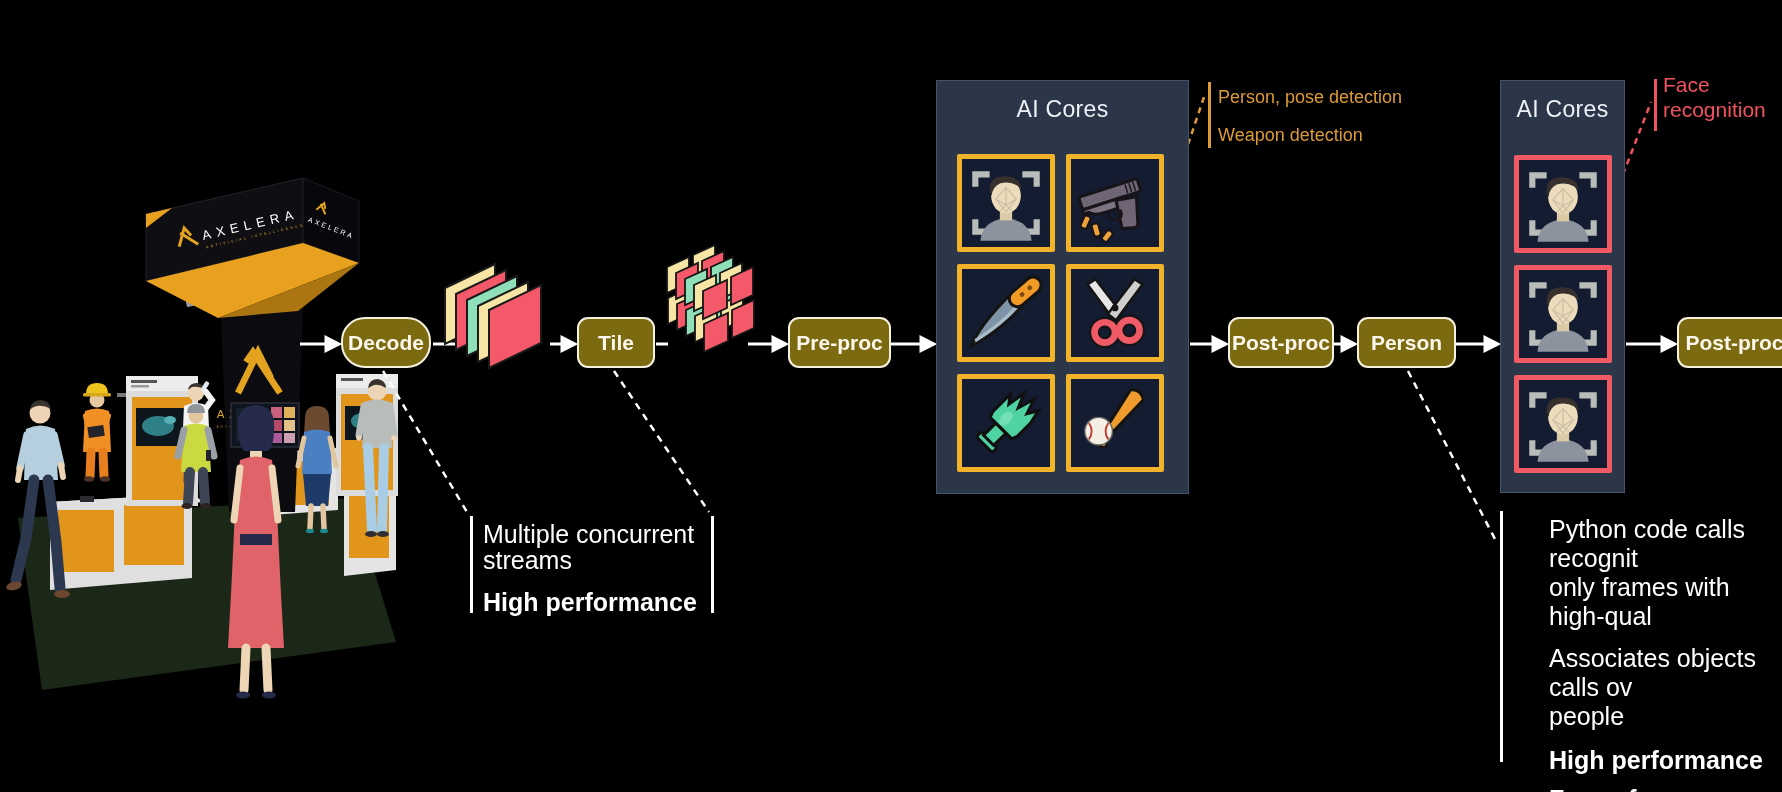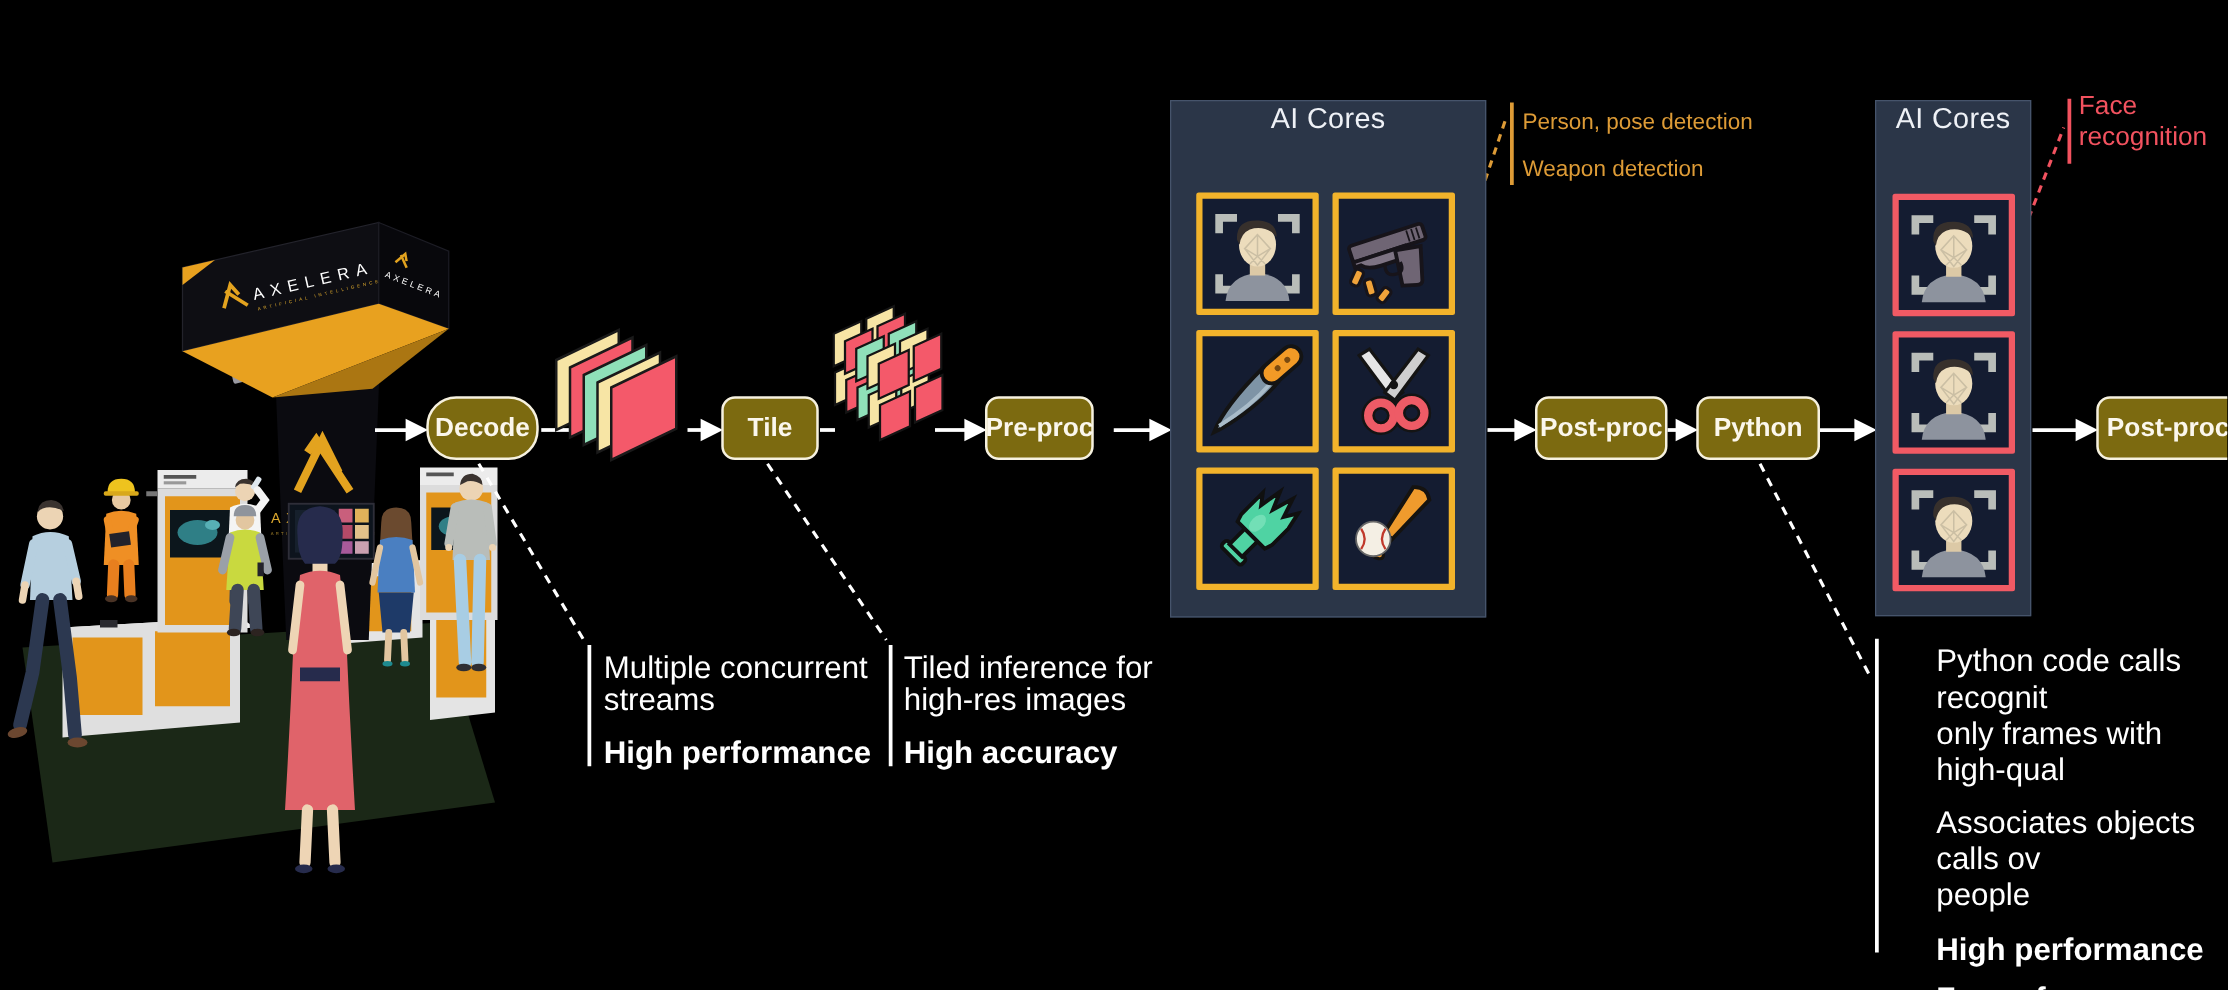--- a/index.html
+++ b/index.html
@@ -6,21 +6,21 @@
   .canvas{position:relative;width:1782px;height:792px;background:#000;overflow:hidden;
           font-family:"Liberation Sans", sans-serif;}
   .overlay{position:absolute;left:0;top:0;pointer-events:none;}
   
   .stage{position:absolute;top:317px;height:51px;box-sizing:border-box;
          background:#7c6a10;border:2.5px solid #f6f1df;border-radius:11px;
          color:#fbf7ec;font-weight:bold;font-size:21px;
          display:flex;align-items:center;justify-content:center;white-space:nowrap;}
   
   .ai-box{position:absolute;box-sizing:border-box;background:#2b3648;border:1.5px solid #46546b;}
-  .ai-title{text-align:center;font-size:23px;color:#eef1f6;letter-spacing:.3px;}
+  .ai-title{padding-top:15px;text-align:center;font-size:23px;color:#eef1f6;letter-spacing:.3px;}
   .tile{position:absolute;box-sizing:border-box;width:98px;height:98px;border:5px solid #f2b32b;
         background:#141c31;border-radius:2px;}
   .tile.red{border-color:#f15a64;}
   .tile svg{display:block;width:88px;height:88px;}
   
   .ann{position:absolute;color:#fff;font-size:25px;line-height:26px;}
   .ann .b{font-weight:bold;}
   .ann3{line-height:29px;}
   .callout{position:absolute;font-size:18px;line-height:38px;}
   .callout.face{line-height:25px;font-size:21px;}
@@ -330,23 +330,23 @@
             <polygon points="68,52 90,42 90,70 68,80"></polygon>
           <polygon points="41,99 65,88 65,116 41,127"></polygon>
             <polygon points="69,85 91,75 91,103 69,113"></polygon>
         </g>
       </g>
     </svg>
   </div>
 
   <div class="stage" style="left:341px;width:90px;border-radius:24px;">Decode</div>
   <div class="stage" style="left:577px;width:78px;">Tile</div>
-  <div class="stage" style="left:788px;width:87px;">Pre-proc</div>
+  <div class="stage" style="left:788px;width:103px;">Pre-proc</div>
   <div class="stage" style="left:1228px;width:106px;">Post-proc</div>
-  <div class="stage" style="left:1357px;width:99px;">Python</div>
+  <div class="stage" style="left:1357px;width:99px;">Person</div>
   <div class="stage" style="left:1677px;width:115px;">Post-proc</div>
 
   <div class="ai-box" style="left:936px;top:80px;width:253px;height:414px;">
     <div class="ai-title">AI Cores</div>
     <div class="tile" style="left:20px;top:73px;">
         <svg>
           <use href="#i-face"></use>
         </svg>
       </div>
     <div class="tile" style="left:129px;top:73px;">
@@ -401,25 +401,20 @@
   </div>
   <div class="callout face" style="left:1663px;top:72px;color:#f2525f;">
     <div>Face</div>
     <div>recognition</div>
   </div>
 
   <div class="ann" style="left:483px;top:521px;">
     <div>Multiple concurrent</div>
     <div>streams</div>
     <div class="b" style="margin-top:16px;">High performance</div>
-  </div>
-  <div class="ann" style="left:723px;top:521px;">
-    <div>Tiled inference for</div>
-    <div>high-res images</div>
-    <div class="b" style="margin-top:16px;">High accuracy</div>
   </div>
   <div class="ann ann3" style="left:1511px;top:515px;margin-left:38px;">
     <div>Python code calls recognit</div>
     <div>only frames with high-qual</div>
     <div style="margin-top:13px;">Associates objects calls ov</div>
     <div>people</div>
     <div class="b" style="margin-top:15px;">High performance</div>
     <div class="b" style="margin-top:10px;">Face of use</div>
   </div>
 

